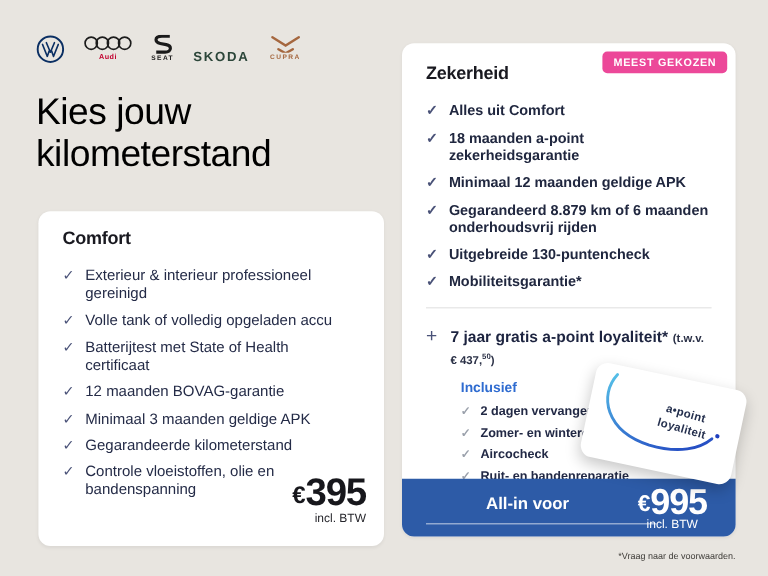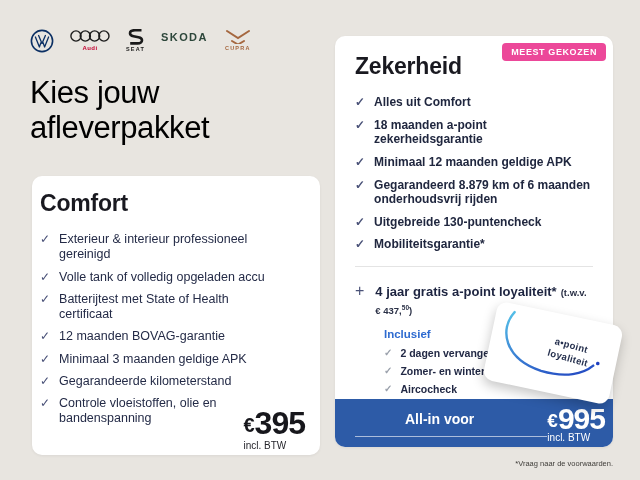--- a/index.html
+++ b/index.html
@@ -10,35 +10,35 @@
     position: relative;
     overflow: hidden;
     color: #242b47;
   }
   
   .brandbar { position:absolute; left:30px; top:29px; display:flex; align-items:flex-start; gap:16px; }
   .logo-block { display:flex; flex-direction:column; align-items:center; gap:1px; }
   .logo-label { font-size:5.5px; font-weight:700; letter-spacing:1.2px; color:#1a1a1a; }
   .logo-label.audi { color:#c2002f; letter-spacing:0.4px; font-size:6px; }
   .logo-label.cupra { color:#a5673f; }
-  .skoda-word { font-size:11px; font-weight:700; letter-spacing:1.4px; color:#2c463a; margin-top:2px; }
+  .skoda-word { font-size:11px; font-weight:700; letter-spacing:1.4px; color:#2c463a; margin-top:13px; }
   
   .page-title { position:absolute; left:30px; top:76px; font-size:31px; line-height:1.12; font-weight:500; color:#000000; letter-spacing:-0.4px; }
   
   .card { position:absolute; background:#fff; border-radius:10px; box-shadow:0 1px 3px rgba(0,0,0,0.06); }
-  .card-comfort { left:32px; top:176px; width:288px; height:279px; padding:14px 8px; }
+  .card-comfort { left:32px; top:176px; width:288px; height:279px; padding:14px 20px; }
   .card-zekerheid { left:335px; top:36px; width:278px; height:411px; padding:17px 20px 0; }
-  .card-title { font-size:23px; font-weight:600; color:#191920; letter-spacing:-0.2px; margin-bottom:15px; }
+  .card-title { font-size:15px; font-weight:600; color:#191920; letter-spacing:-0.2px; margin-bottom:15px; }
   .check-list { list-style:none; }
   .check-list li { display:flex; gap:9px; margin-bottom:7px; line-height:1.22; }
   .check-list .chk { color:#4a5278; font-size:12px; line-height:1.2; flex:0 0 auto; }
   .card-comfort .check-list li { font-size:12.5px; font-weight:500; color:#242b47; max-width:245px; }
   .card-zekerheid .check-list li { font-size:12px; font-weight:600; color:#20273f; margin-bottom:8px; }
   
-  .price-block { position:absolute; right:15px; bottom:4px; text-align:left; color:#17171c; }
+  .price-block { position:absolute; right:15px; bottom:17px; text-align:right; color:#17171c; }
   .price-line { white-space:nowrap; }
   .price-euro { font-size:20px; font-weight:600; vertical-align:2px; }
   .price-num { font-size:32px; font-weight:700; letter-spacing:-1px; }
   .price-note { font-size:10px; font-weight:400; margin-top:-2px; color:#26262c; }
   
   .badge { position:absolute; top:7px; right:7px; background:#ec4899; color:#fff; font-size:9px; font-weight:700; letter-spacing:0.6px; padding:4px 9px; border-radius:4px; }
   
   .divider { border:none; border-top:1px solid #e4e4e4; margin:14px 0 15px; }
   .addon-row { display:flex; gap:11px; align-items:baseline; }
   .addon-plus { color:#4a5278; font-size:16px; font-weight:500; }
@@ -50,21 +50,21 @@
   .sub-list li { display:flex; gap:8px; font-size:10.5px; font-weight:600; color:#222945; margin-bottom:6px; max-width:160px; }
   .sub-list .chk { color:#9aa0ab; font-size:10px; }
   
   .loyalty-card { position:absolute; right:-4px; top:277px; width:128px; height:80px; background:#fff; border-radius:10px; transform:rotate(12deg); box-shadow:0 5px 12px rgba(0,0,0,0.22); z-index:3; }
   .loyalty-text { position:absolute; left:42px; top:22px; width:76px; text-align:center; font-size:9.5px; font-weight:700; color:#25304e; transform:rotate(4deg); line-height:1.4; letter-spacing:0.3px; }
   .loyalty-svg { position:absolute; inset:0; }
   
   .allin-bar { position:absolute; left:0; right:0; bottom:0; height:48px; background:#2d5ba7; border-radius:0 0 10px 10px; color:#fff; z-index:2; }
   .allin-label { position:absolute; left:38px; top:12px; font-size:14px; font-weight:600;margin-left:32px; }
   .allin-rule { position:absolute; left:20px; top:37px; width:192px; height:1px; background:rgba(255,255,255,0.6); }
-  .allin-price { position:absolute; right:8px; top:3px; text-align:left; }
+  .allin-price { position:absolute; right:24px; top:3px; text-align:center; }
   .allin-price .price-euro { font-size:19px; }
   .allin-price .price-num { font-size:30px; }
   .allin-price .price-note { font-size:10px; color:#fff; margin-top:-4px; }
   
   .footnote { position:absolute; top:459px; right:27px; font-size:7.5px; font-weight:500; color:#3f3d39; }
 </style>
 </head>
 <body>
 
 <div class="brandbar">
@@ -95,21 +95,21 @@
   <div class="logo-block">
     <svg width="28" height="15" viewBox="0 0 28 15">
       <path d="M3 2 L14 9 L25 2 M8 12 L14 15.5 L20 12" fill="none" stroke="#a5673f" stroke-width="2" stroke-linecap="round"></path>
     </svg>
     <span class="logo-label cupra">CUPRA</span>
   </div>
 </div>
 
 <div class="page-title">
   <div>Kies jouw</div>
-  <div>afleverpakket</div>
+  <div>kilometerstand</div>
 </div>
 
 <div class="card card-comfort">
   <div class="card-title">Comfort</div>
   <ul class="check-list">
     <li>
         <span class="chk">✓</span>
         <span>Exterieur &amp; interieur professioneel gereinigd</span>
       </li>
     <li>
@@ -170,21 +170,21 @@
         <span>Uitgebreide 130-puntencheck</span>
       </li>
     <li>
         <span class="chk">✓</span>
         <span>Mobiliteitsgarantie*</span>
       </li>
   </ul>
   <hr class="divider">
   <div class="addon-row">
     <span class="addon-plus">+</span>
-    <span><span class="addon-title">4 jaar gratis a-point loyaliteit*</span><span class="addon-value"><span>(t.w.v. € 437,</span><sup>50</sup><span>)</span></span></span>
+    <span><span class="addon-title">7 jaar gratis a-point loyaliteit*</span><span class="addon-value"><span>(t.w.v. € 437,</span><sup>50</sup><span>)</span></span></span>
   </div>
   <div class="inclusief">Inclusief</div>
   <ul class="sub-list">
     <li>
         <span class="chk">✓</span>
         <span>2 dagen vervangend vervoer</span>
       </li>
     <li>
         <span class="chk">✓</span>
         <span>Zomer- en winterchecks</span>

